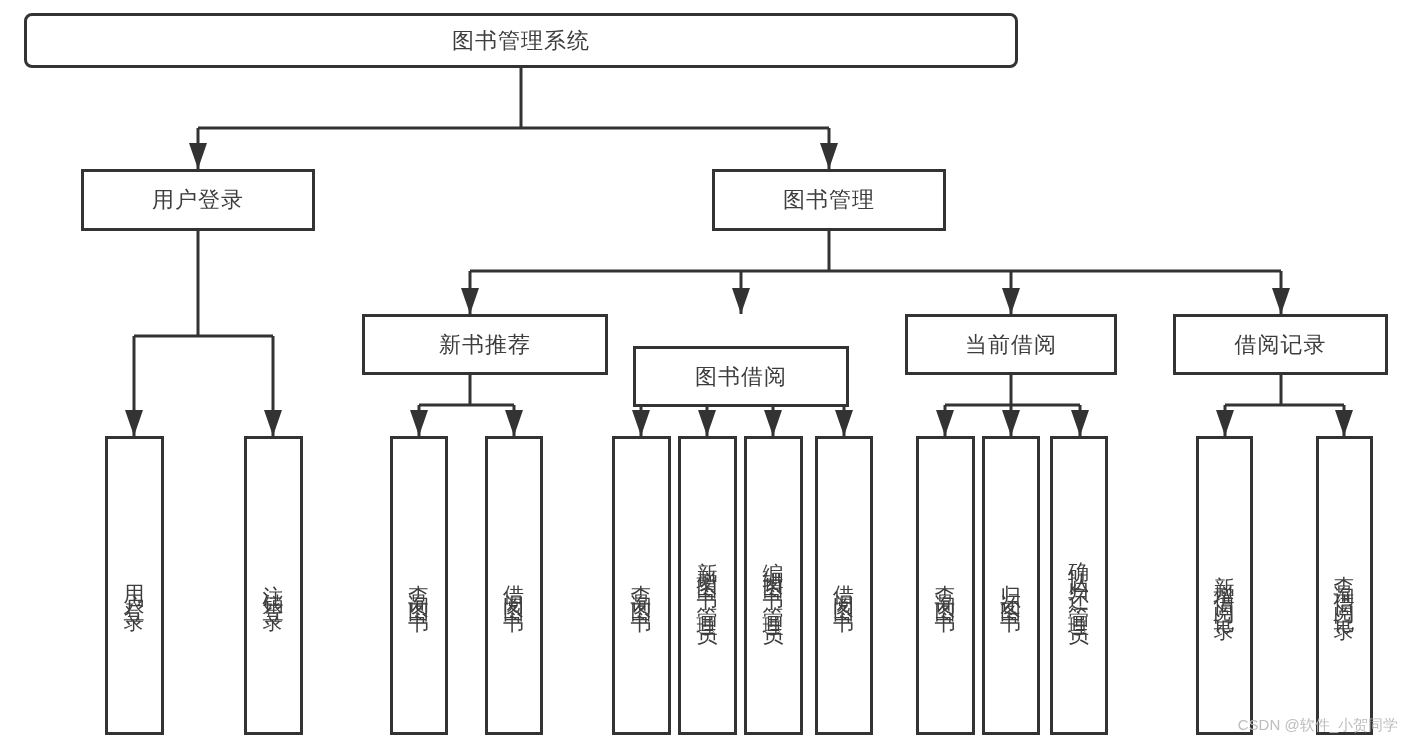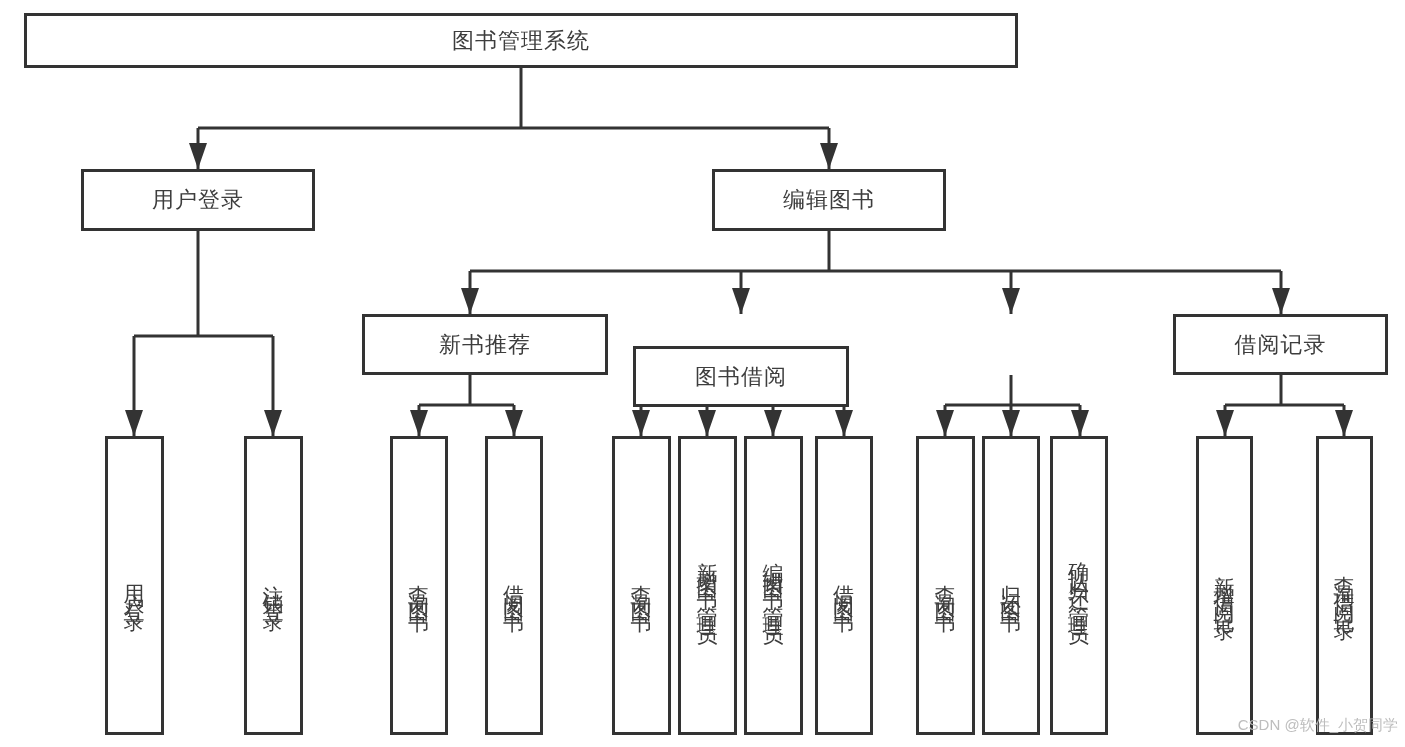--- a/index.html
+++ b/index.html
@@ -101,27 +101,28 @@
     </g>
 
     <g stroke="#333333" stroke-width="3" fill="none">
       <path d="M1281 375 V405"></path>
       <path d="M1225 405 H1344"></path>
       <path d="M1225 405 V436" marker-end="url(#arw)"></path>
       <path d="M1344 405 V436" marker-end="url(#arw)"></path>
     </g>
   </svg>
 
-  <div class="node hbox" style="left:24px;top:13px;width:994px;height:55px;">图书管理系统</div>
+  <div class="node hbox" style="left:24px;top:13px;width:994px;height:55px;border-radius:8px;">图书管理系统</div>
 
   <div class="node hbox" style="left:81px;top:169px;width:234px;height:62px;">用户登录</div>
-  <div class="node hbox" style="left:712px;top:169px;width:234px;height:62px;">编辑图书</div>
+  <div class="node hbox" style="left:712px;top:169px;width:234px;height:62px;">图书管理</div>
 
   <div class="node hbox" style="left:362px;top:314px;width:246px;height:61px;">新书推荐</div>
   <div class="node hbox" style="left:633px;top:314px;width:216px;height:61px;margin-top:32px;">图书借阅</div>
+  <div class="node hbox" style="left:905px;top:314px;width:212px;height:61px;">当前借阅</div>
   <div class="node hbox" style="left:1173px;top:314px;width:215px;height:61px;">借阅记录</div>
 
   <div class="node vbox" style="left:105px;top:436px;width:59px;height:299px;">
     <span class="vtxt">用户登录</span>
   </div>
   <div class="node vbox" style="left:244px;top:436px;width:59px;height:299px;">
     <span class="vtxt">注销登录</span>
   </div>
 
   <div class="node vbox" style="left:390px;top:436px;width:58px;height:299px;">

